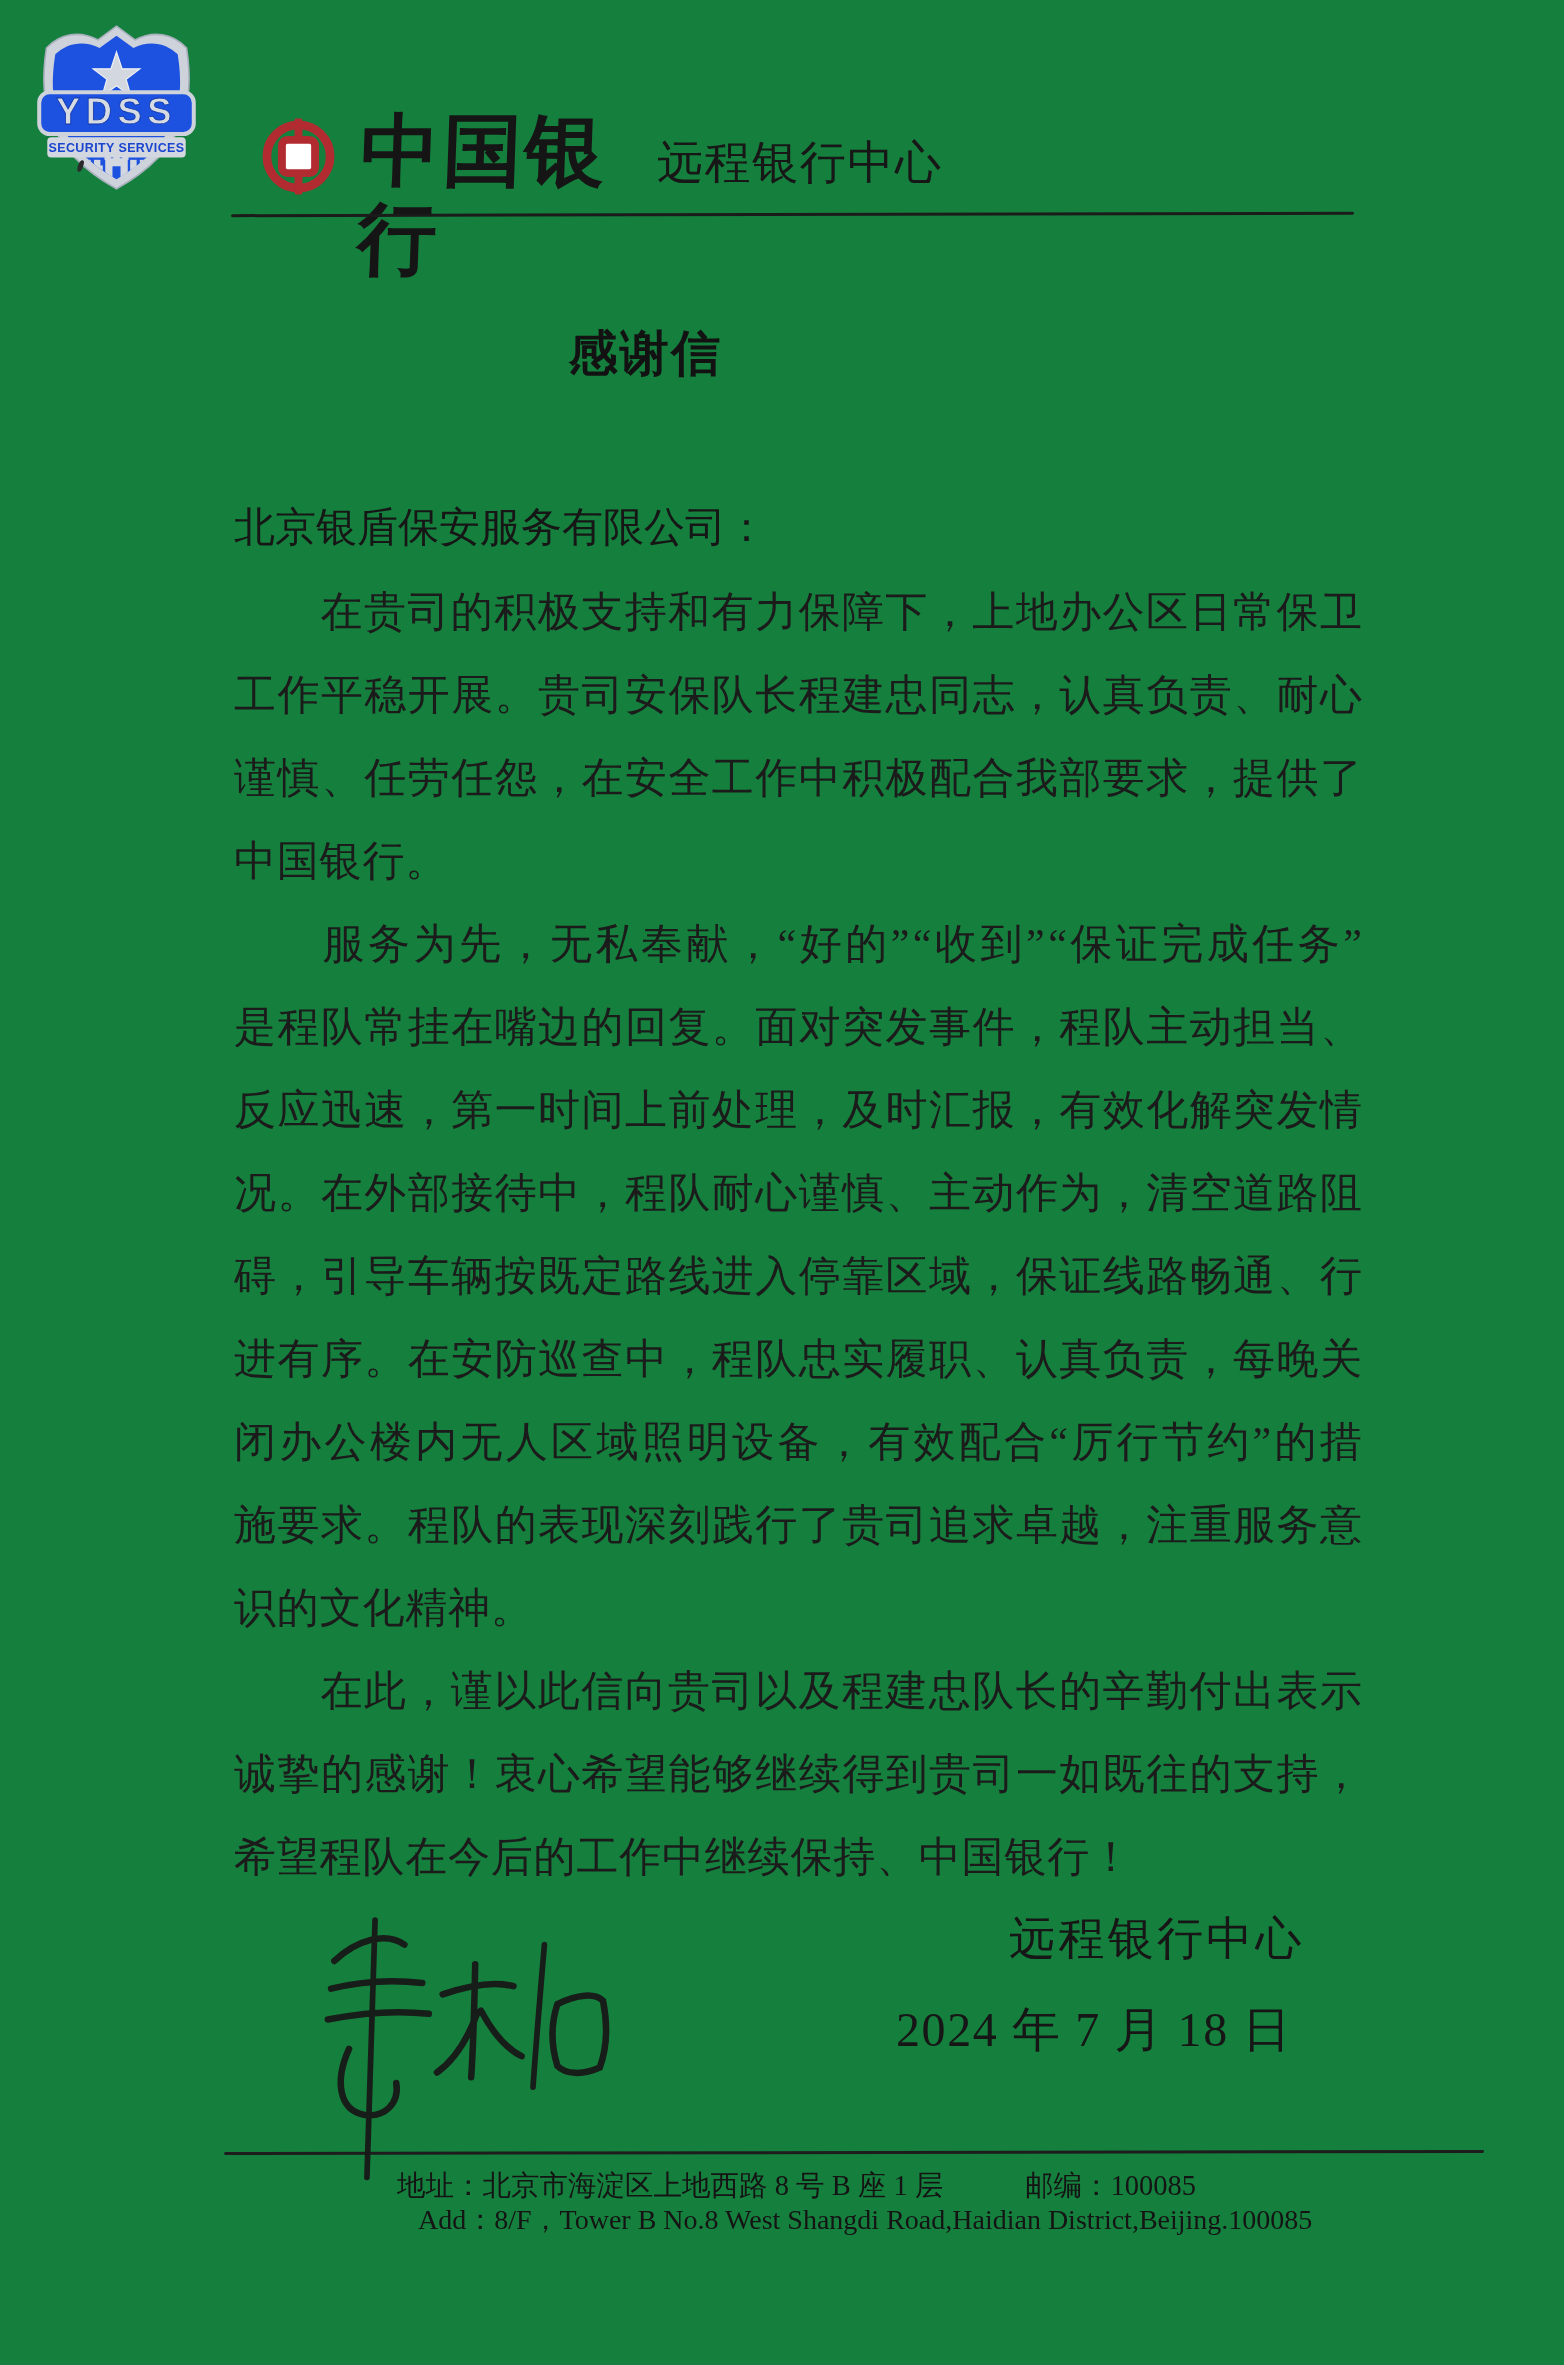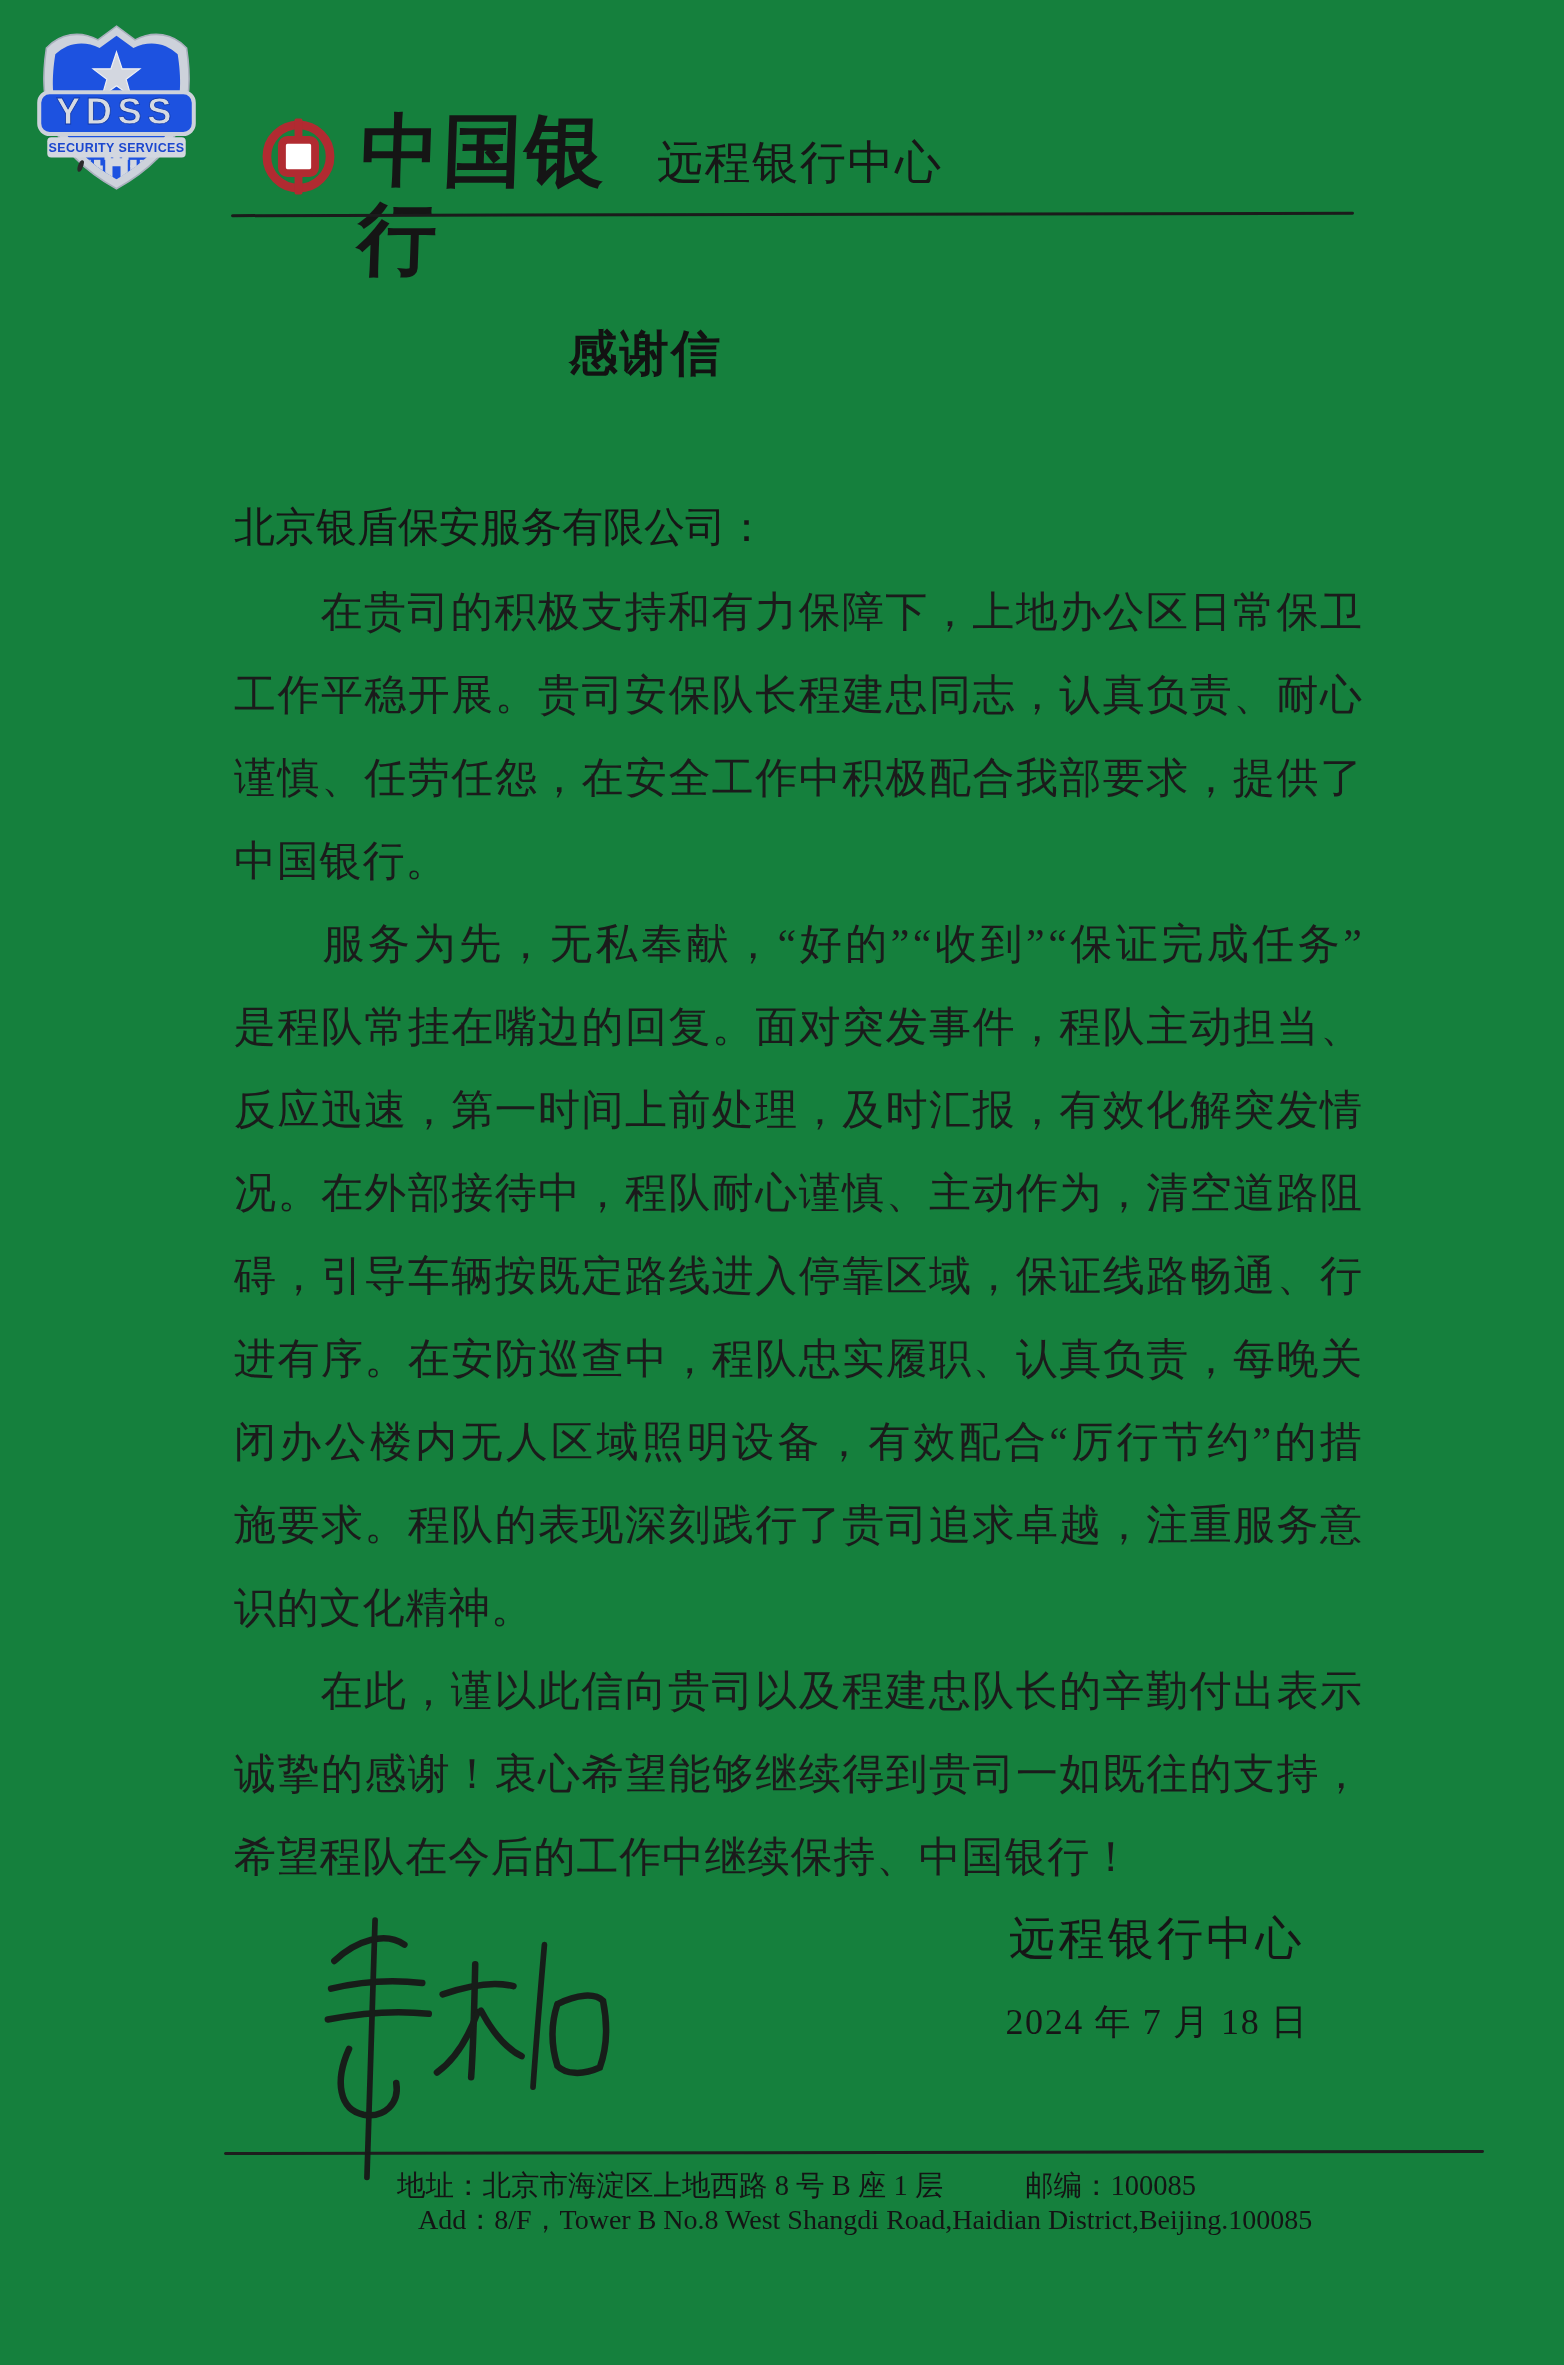--- a/index.html
+++ b/index.html
@@ -28,22 +28,22 @@
               font-family:"Liberation Sans",sans-serif;color:#161616;}
   .body-block{position:absolute;left:234px;top:571px;width:1128px;font-size:42px;color:#1b1b1b;}
   .bl{height:83px;line-height:83px;white-space:nowrap;}
   .j{display:flex;justify-content:space-between;}
   .j span{display:inline-block;}
   .ind::before{content:"";display:block;width:85px;flex:0 0 85px;}
   .last{letter-spacing:0.8px;}
 
   .closing-org{position:absolute;left:896px;top:1908px;width:522px;text-align:center;
                font-size:46px;letter-spacing:3.3px;color:#161616;}
-  .closing-date{position:absolute;left:896px;top:1998px;width:522px;text-align:center;
-                font-size:36px;letter-spacing:1.6px;color:#161616;}
+  .closing-date{position:absolute;left:896px;top:1998px;width:522px;text-align:left;
+                font-size:48px;letter-spacing:1.6px;color:#161616;}
 
   .signature{position:absolute;left:300px;top:1873px;width:326px;height:311px;z-index:5;}
 
   
   .footer-rule{position:absolute;left:224px;top:2151px;width:1260px;height:3.3px;background:#1d1d1d;
                border-radius:1.6px;transform:rotate(-0.1deg);}
   .addr-cn{position:absolute;left:397px;top:2167px;height:37px;line-height:37px;font-size:28.5px;color:#141414;}
   .postcode{position:absolute;left:1025px;top:2167px;height:37px;line-height:37px;font-size:28.5px;color:#141414;}
   .addr-en{position:absolute;left:418px;top:2201px;height:37px;line-height:37px;font-size:28px;color:#141414;}
 </style>

